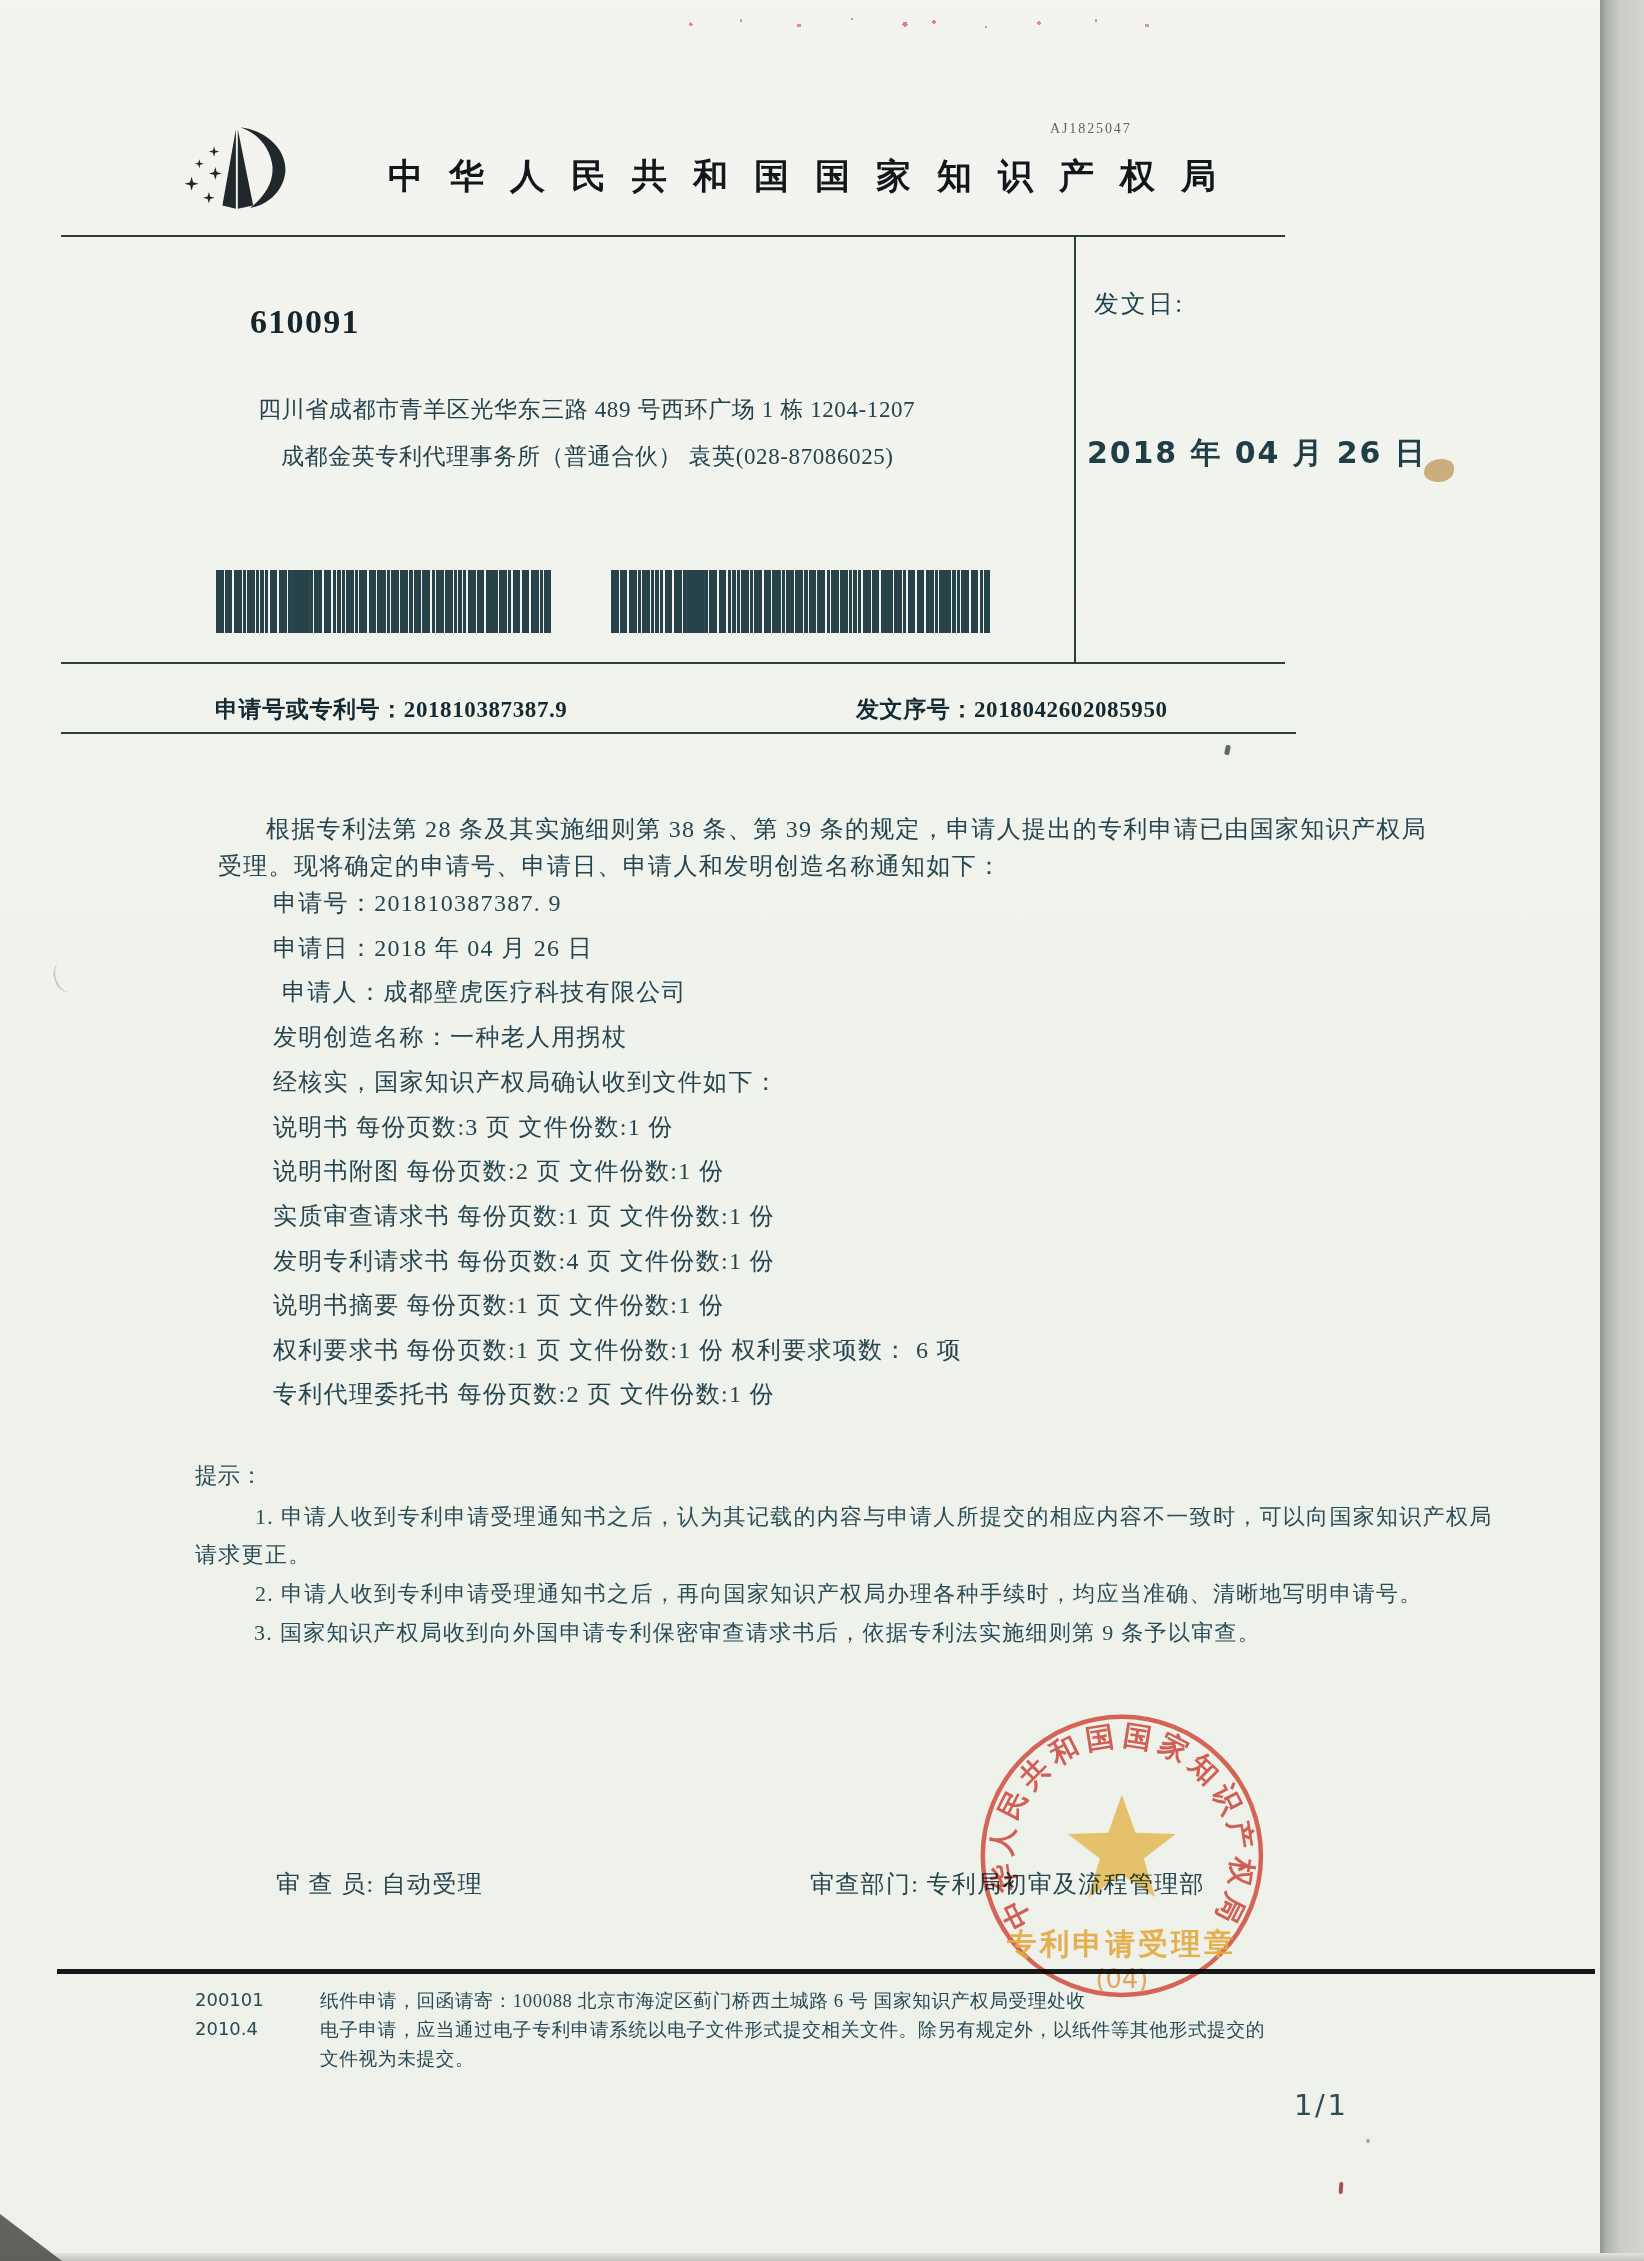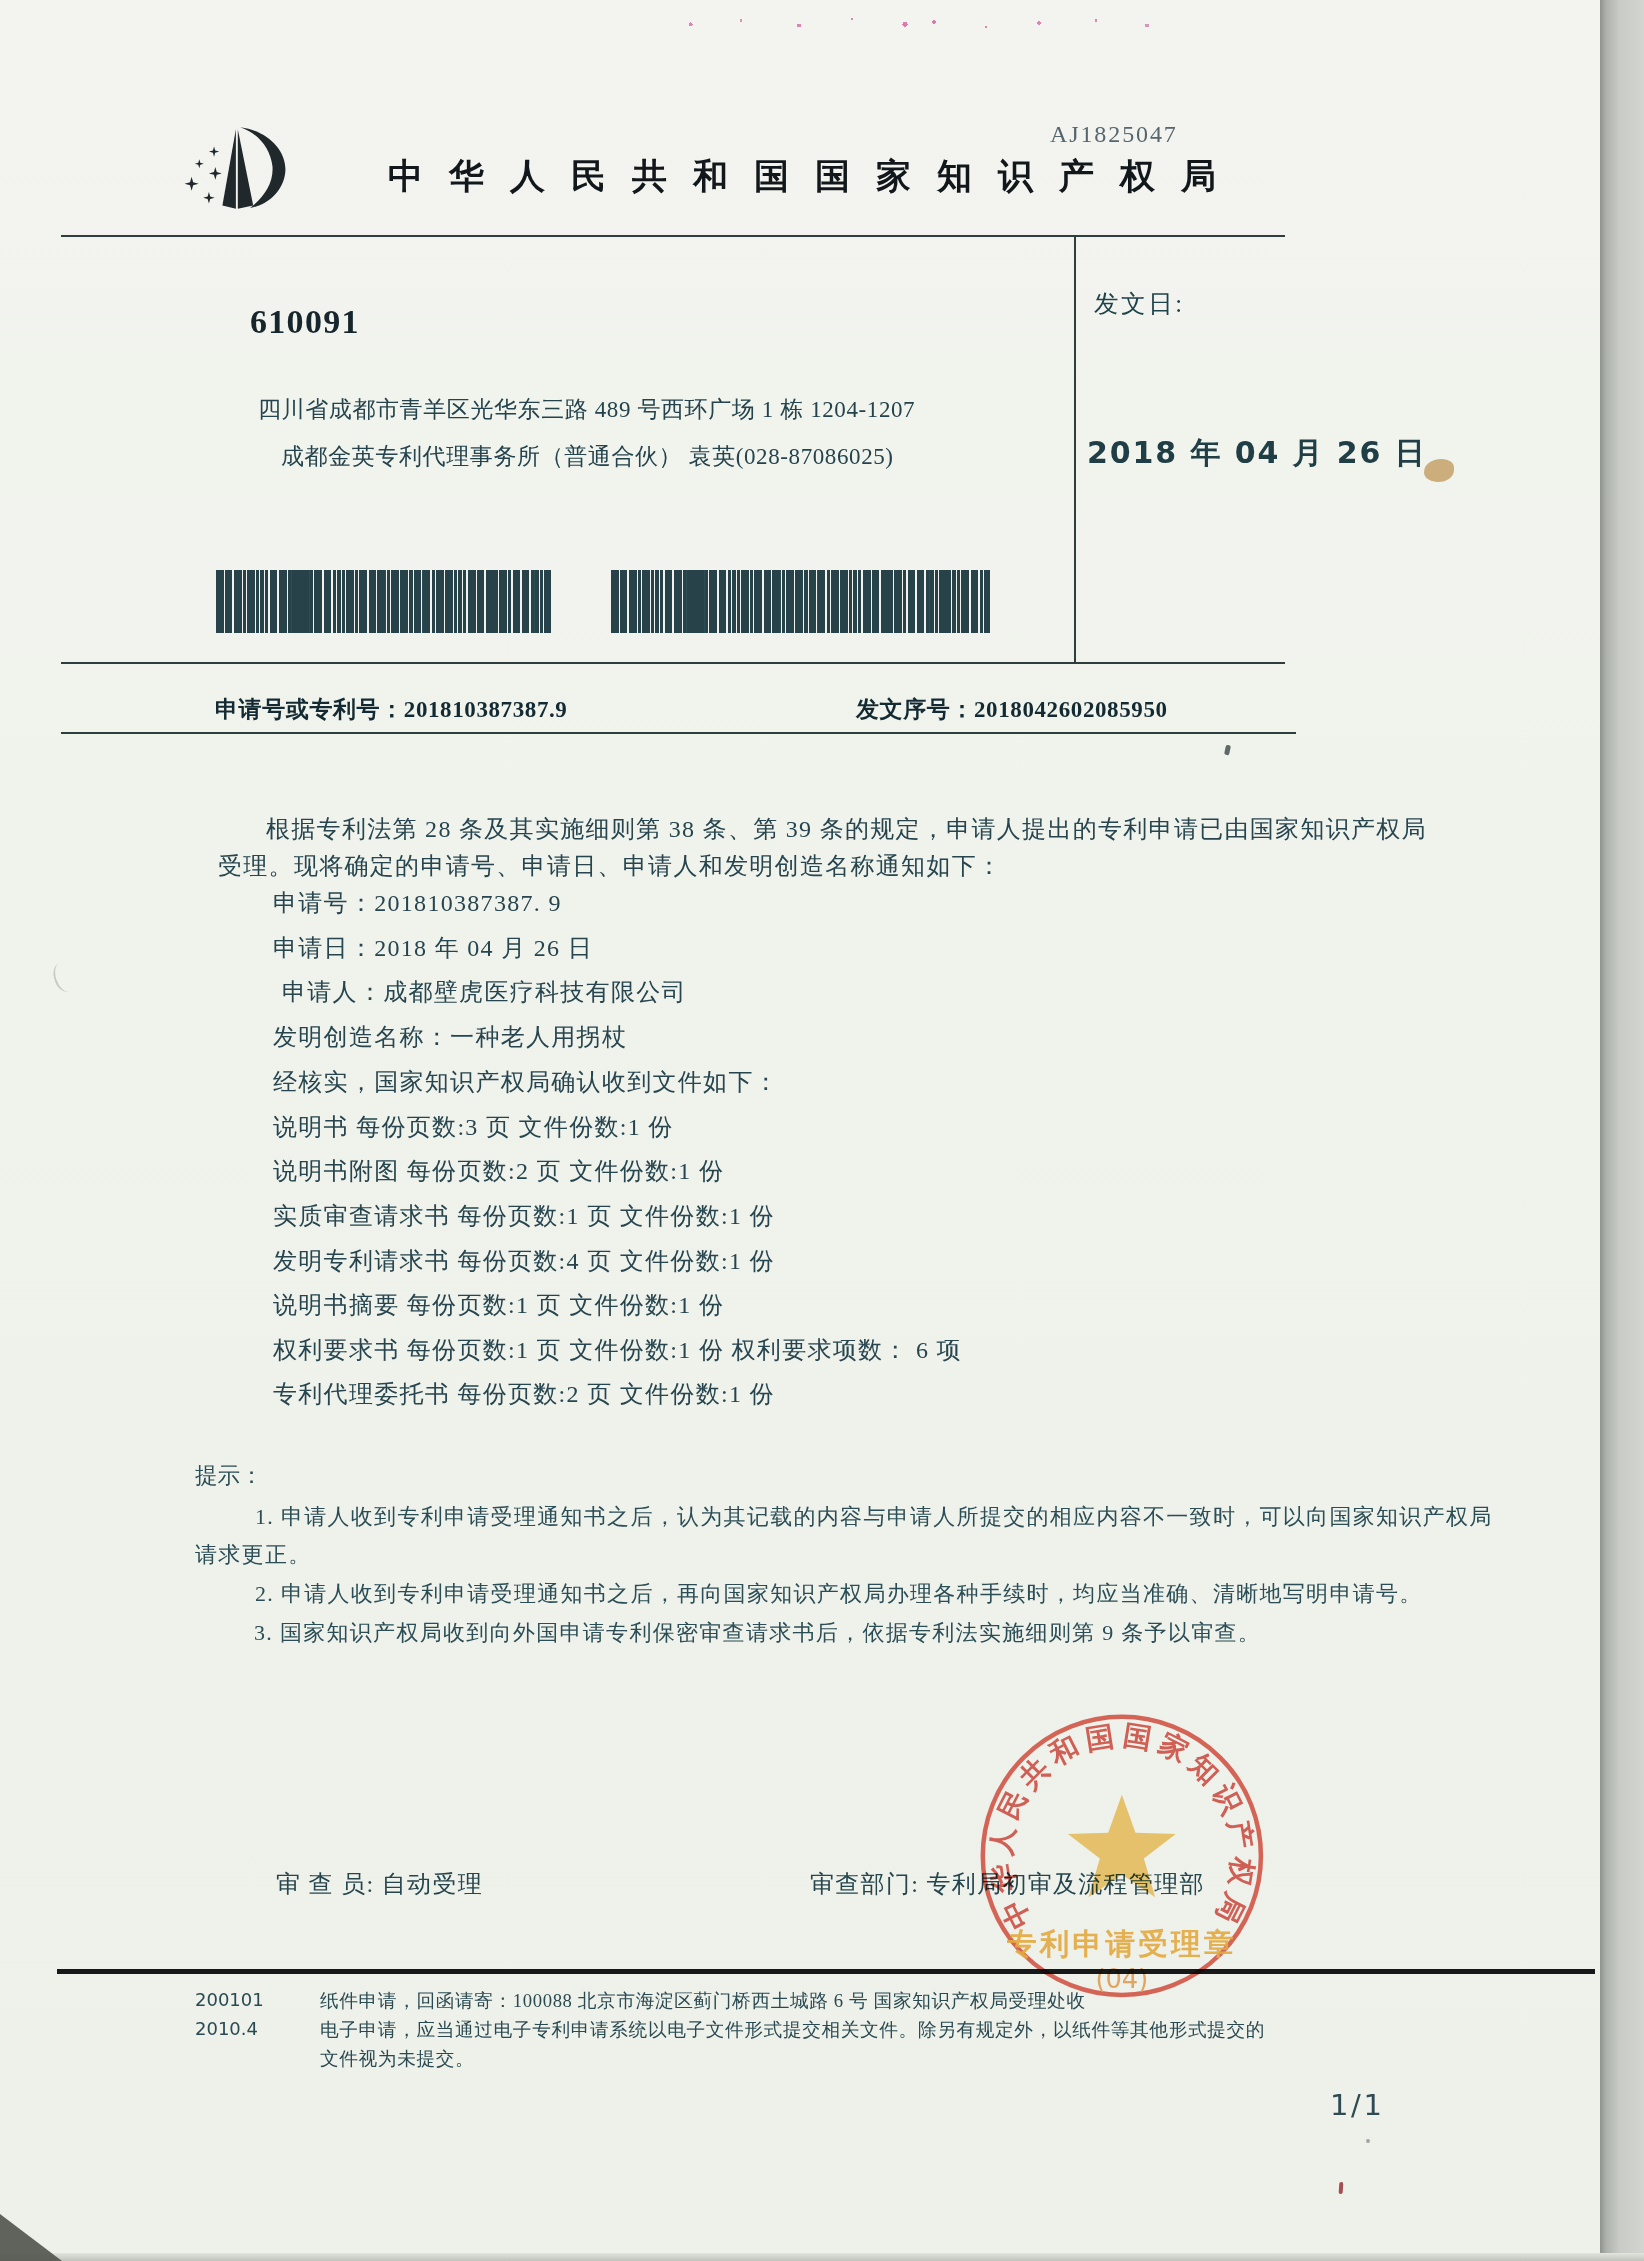--- a/index.html
+++ b/index.html
@@ -6,21 +6,21 @@
   .page{
     position:relative;width:1644px;height:2261px;overflow:hidden;
     background:linear-gradient(180deg,#f3f4ef 0%,#f0f2ec 40%,#eef0ea 100%);
     font-family:"Liberation Serif","DejaVu Serif",serif;
     color:#26454e;
   }
   .t{position:absolute;white-space:nowrap;line-height:1.15;}
   .rule{position:absolute;background:#2e3e3d;}
 
   .agency-title{font-size:35px;font-weight:bold;letter-spacing:26px;color:#11171a;}
-  .doc-code{font-size:24px;letter-spacing:1.9px;color:#55666e;font-family:"Liberation Serif","DejaVu Serif",serif;}
+  .doc-code{font-size:14px;letter-spacing:1.9px;color:#55666e;font-family:"Liberation Serif","DejaVu Serif",serif;}
   .postcode{font-size:34px;font-weight:bold;color:#16262c;letter-spacing:1.3px;}
   .addr{font-size:23px;color:#24434c;letter-spacing:0.6px;}
   .date-label{font-size:24.5px;color:#1e434b;letter-spacing:2.6px;}
   .date-value{font-size:30px;font-weight:bold;color:#203e46;letter-spacing:1.9px;font-family:"DejaVu Sans","Liberation Sans",sans-serif;}
   .app-row{font-size:23px;font-weight:bold;color:#142a32;letter-spacing:0.6px;margin-top:19px;}
   .notice-title{font-size:35px;font-weight:bold;letter-spacing:19.3px;color:#1b353e;}
   .body-line{font-size:24px;letter-spacing:1.3px;color:#26454e;}
   .tip-line{font-size:22px;letter-spacing:1.3px;color:#2b4e56;}
   .tip-label{font-size:22.6px;color:#2b4e56;}
   .review-line{font-size:24px;color:#26464e;letter-spacing:1.3px;}
@@ -149,21 +149,21 @@
   <div class="t review-line" style="left:276px;top:1871px;"><span>审 查 员:</span> <span>自动受理</span></div>
   <div class="t review-line" style="left:810px;top:1871px;"><span>审查部门:</span> <span>专利局初审及流程管理部</span></div>
 
   <div class="rule" style="left:57px;top:1969px;width:1538px;height:4.5px;background:#16181a;"></div>
 
   <div class="t footer-code" style="left:195px;top:1990px;">200101</div>
   <div class="t footer-code" style="left:195px;top:2019px;">2010.4</div>
   <div class="t footer-line" style="left:320px;top:1990px;">纸件申请，回函请寄：100088 北京市海淀区蓟门桥西土城路 6 号  国家知识产权局受理处收</div>
   <div class="t footer-line" style="left:320px;top:2019px;">电子申请，应当通过电子专利申请系统以电子文件形式提交相关文件。除另有规定外，以纸件等其他形式提交的</div>
   <div class="t footer-line" style="left:320px;top:2048px;">文件视为未提交。</div>
-  <div class="t page-no" style="left:1330px;top:2089px;">1/1</div>
+  <div class="t page-no" style="left:1294px;top:2089px;">1/1</div>
 
   <div class="stamp">
     <svg width="291" height="304" viewBox="0 0 452 472">
       <circle cx="225" cy="225" r="216" fill="none" stroke="#df5748" stroke-width="7" opacity="0.95"></circle>
       <path id="stampArc" d="M 93 336 A 172 172 0 1 1 357 336" fill="none"></path>
       <text font-size="44" letter-spacing="10" fill="#d8453a" opacity="0.9" font-family="Liberation Serif, DejaVu Serif, serif" font-weight="bold">
         <textPath href="#stampArc" startOffset="50%" text-anchor="middle">中华人民共和国国家知识产权局</textPath>
       </text>
       <polygon points="225,130 246.2,188.9 308.7,190.8 259.2,229.1 276.7,289.2 225,254 173.3,289.2 190.8,229.1 141.3,190.8 203.8,188.9" fill="#f3bc42" opacity="0.8"></polygon>
       <text x="225" y="378" text-anchor="middle" font-size="46" letter-spacing="5" fill="#f3ae38" opacity="0.92" font-family="Liberation Serif, DejaVu Serif, serif" font-weight="bold">专利申请受理章</text>

